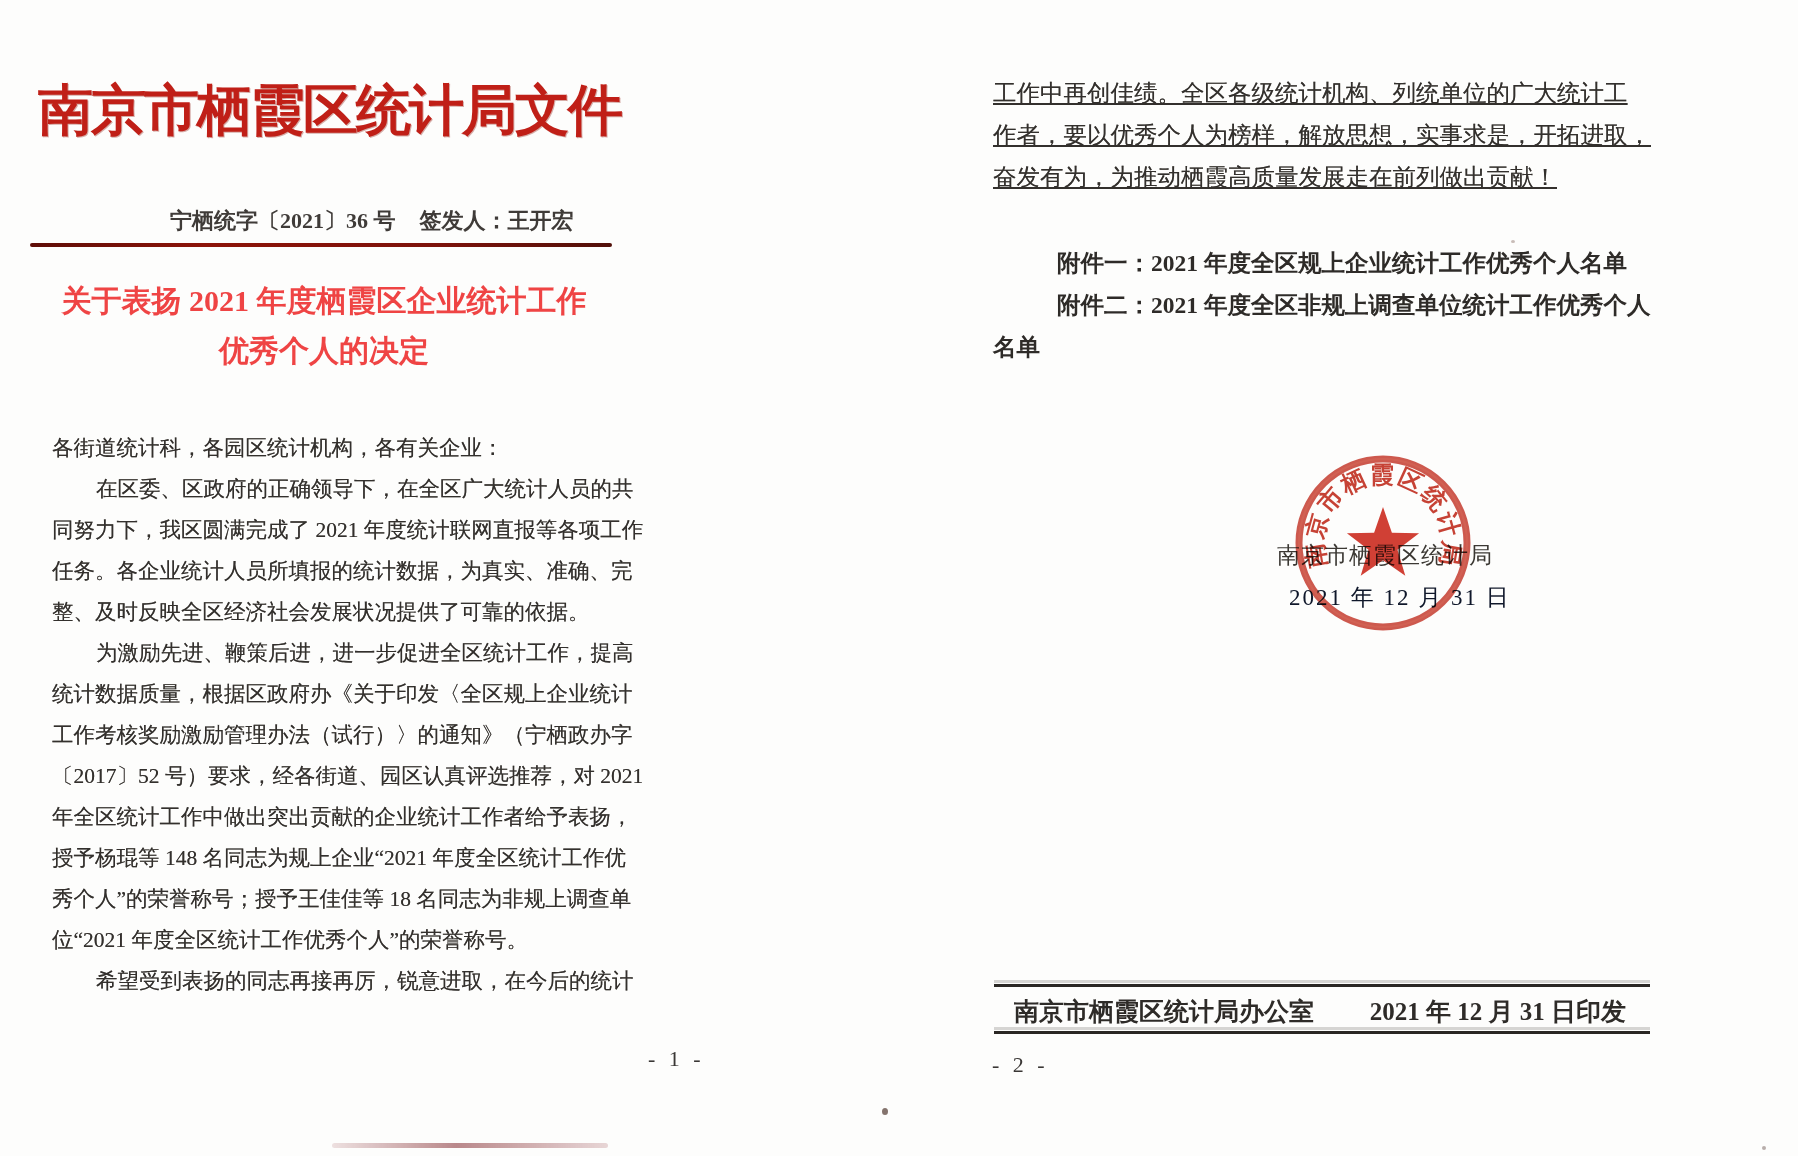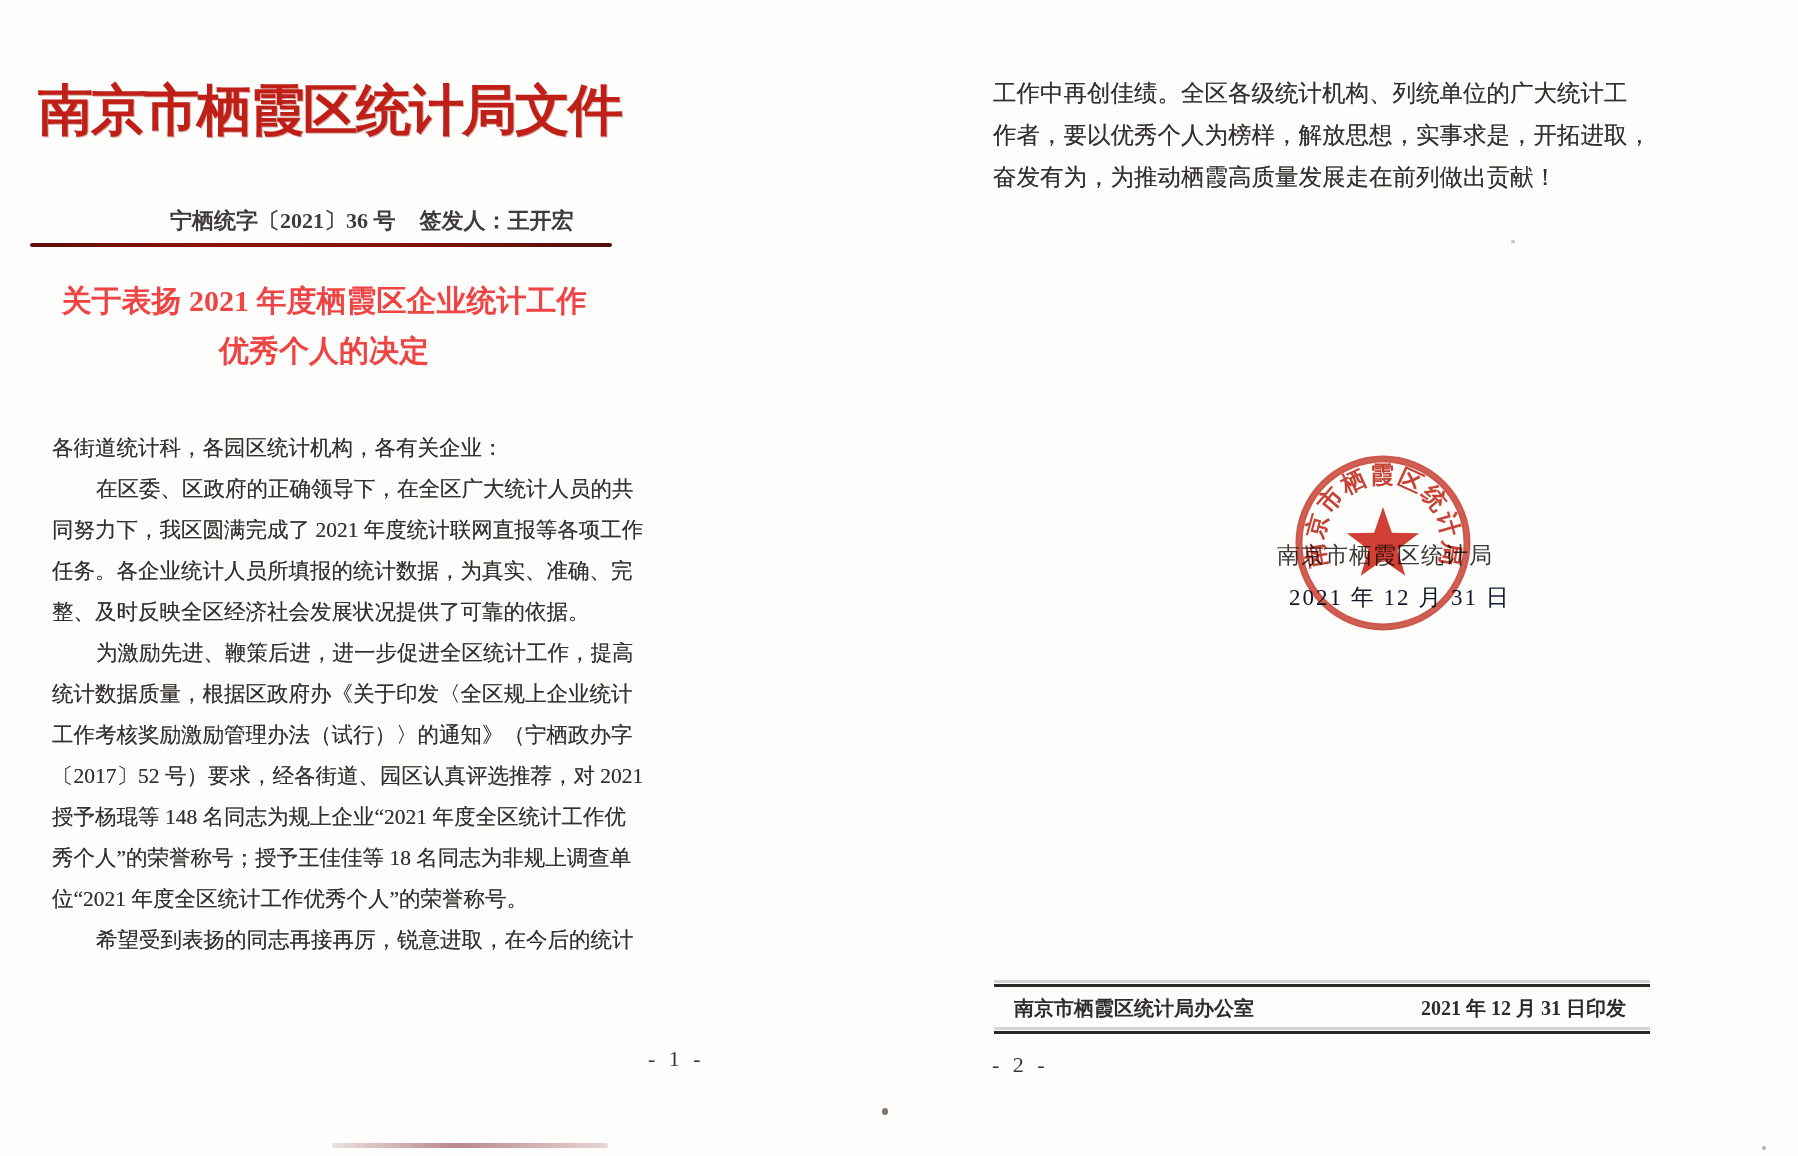--- a/index.html
+++ b/index.html
@@ -55,21 +55,21 @@
   .sealwrap{position:absolute;left:1273px;top:433px;width:220px;height:220px;
     mix-blend-mode:multiply;opacity:.93;}
   .sealwrap svg{display:block;}
 
   
   .frule{position:absolute;left:994px;width:656px;height:2.5px;background:#2a2724;
     box-shadow:0 -4px 0 rgba(40,35,30,.18);}
   .frule.r1{top:984px;}
   .frule.r2{top:1031px;}
   .footer-row{position:absolute;left:994px;top:995px;width:656px;display:flex;
-    justify-content:space-between;align-items:center;font-size:20px;font-weight:700;
+    justify-content:space-between;align-items:center;font-size:25px;font-weight:700;
     color:#2e2b28;}
   .footer-row .fl{margin-left:20px;white-space:nowrap;}
   .footer-row .fr{margin-right:24px;white-space:nowrap;}
 
   
   .smudge{position:absolute;left:332px;top:1143px;width:276px;height:5px;border-radius:3px;
     background:linear-gradient(90deg,rgba(150,60,65,.15),rgba(130,40,45,.55) 45%,rgba(150,60,65,.2));
     filter:blur(.6px);}
   .speck{position:absolute;border-radius:50%;}
   .sp1{left:882px;top:1108px;width:6px;height:7px;background:#6f5a54;opacity:.85;}
@@ -97,36 +97,42 @@
     <div class="body1">
       <div class="line">各街道统计科，各园区统计机构，各有关企业：</div>
       <div class="line para-indent">在区委、区政府的正确领导下，在全区广大统计人员的共</div>
       <div class="line">同努力下，我区圆满完成了 2021 年度统计联网直报等各项工作</div>
       <div class="line">任务。各企业统计人员所填报的统计数据，为真实、准确、完</div>
       <div class="line">整、及时反映全区经济社会发展状况提供了可靠的依据。</div>
       <div class="line para-indent">为激励先进、鞭策后进，进一步促进全区统计工作，提高</div>
       <div class="line">统计数据质量，根据区政府办《关于印发〈全区规上企业统计</div>
       <div class="line">工作考核奖励激励管理办法（试行）〉的通知》（宁栖政办字</div>
       <div class="line">〔2017〕52 号）要求，经各街道、园区认真评选推荐，对 2021</div>
+      <div class="line">年全区统计工作中做出突出贡献的企业统计工作者给予表扬，</div>
       <div class="line">授予杨琨等 148 名同志为规上企业“2021 年度全区统计工作优</div>
       <div class="line">秀个人”的荣誉称号；授予王佳佳等 18 名同志为非规上调查单</div>
       <div class="line">位“2021 年度全区统计工作优秀个人”的荣誉称号。</div>
       <div class="line para-indent">希望受到表扬的同志再接再厉，锐意进取，在今后的统计</div>
     </div>
 
     <div class="pagenum pn1">- 1 -</div>
   </section>
 
   <section class="page page2">
-    <div class="body2" style="position:absolute;left:95px;">
+    <div class="body2" style="position:absolute;left:95px;text-decoration:underline;">
       <div class="line">工作中再创佳绩。全区各级统计机构、列统单位的广大统计工</div>
       <div class="line">作者，要以优秀个人为榜样，解放思想，实事求是，开拓进取，</div>
       <div class="line">奋发有为，为推动栖霞高质量发展走在前列做出贡献！</div>
     </div>
 
+    <div class="attach" style="position:absolute;left:95px;">
+      <div class="line para-indent">附件一：2021 年度全区规上企业统计工作优秀个人名单</div>
+      <div class="line para-indent">附件二：2021 年度全区非规上调查单位统计工作优秀个人</div>
+      <div class="line">名单</div>
+    </div>
   </section>
 
   <div class="sig-org">南京市栖霞区统计局</div>
   <div class="sig-date">2021 年 12 月 31 日</div>
 
   <div class="sealwrap">
     <svg width="220" height="220" viewBox="0 0 220 220">
       <circle cx="110" cy="110" r="84" fill="none" stroke="#c5392b" stroke-width="7" opacity="0.9"></circle>
       <circle cx="110" cy="110" r="84" fill="none" stroke="#d96a57" stroke-width="2" opacity="0.35"></circle>
       <path id="sealArc" d="M 53.6 130.5 A 60 60 0 1 1 166.4 130.5" fill="none"></path>

